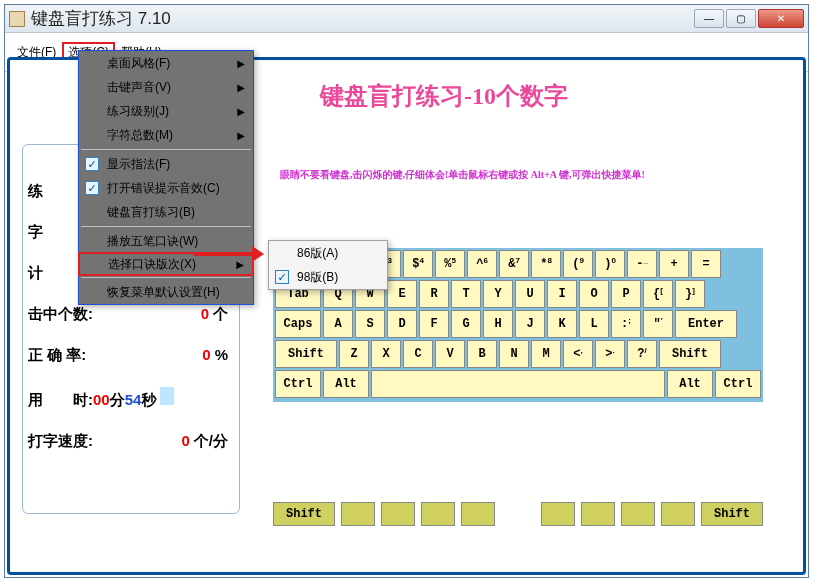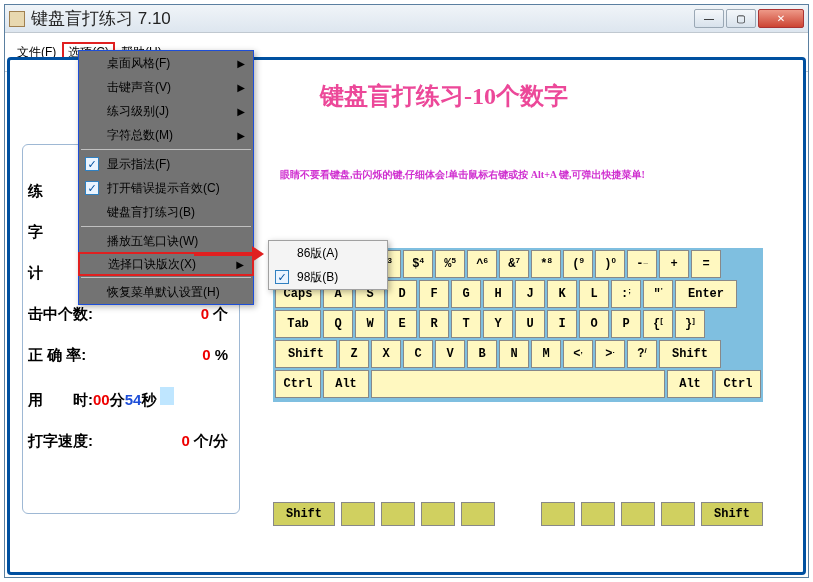--- a/index.html
+++ b/index.html
@@ -134,50 +134,50 @@
           <div class="key w1">%<sup>5</sup></div>
           <div class="key w1">^<sup>6</sup></div>
           <div class="key w1">&amp;<sup>7</sup></div>
           <div class="key w1">*<sup>8</sup></div>
           <div class="key w1">(<sup>9</sup></div>
           <div class="key w1">)<sup>0</sup></div>
           <div class="key w1">-<sup>_</sup></div>
           <div class="key w1">+</div>
           <div class="key w1">=</div>
         </div>
+      <div class="kb-row" id="kbrow2">
+          <div class="key w15">Tab</div>
+          <div class="key w1">Q</div>
+          <div class="key w1">W</div>
+          <div class="key w1">E</div>
+          <div class="key w1">R</div>
+          <div class="key w1">T</div>
+          <div class="key w1">Y</div>
+          <div class="key w1">U</div>
+          <div class="key w1">I</div>
+          <div class="key w1">O</div>
+          <div class="key w1">P</div>
+          <div class="key w1">{<sup>[</sup></div>
+          <div class="key w1">}<sup>]</sup></div>
+        </div>
       <div class="kb-row" id="kbrow3">
           <div class="key w15">Caps</div>
           <div class="key w1">A</div>
           <div class="key w1">S</div>
           <div class="key w1">D</div>
           <div class="key w1">F</div>
           <div class="key w1">G</div>
           <div class="key w1">H</div>
           <div class="key w1">J</div>
           <div class="key w1">K</div>
           <div class="key w1">L</div>
           <div class="key w1">:<sup>;</sup></div>
           <div class="key w1">"<sup>'</sup></div>
           <div class="key w2">Enter</div>
         </div>
-      <div class="kb-row" id="kbrow2">
-          <div class="key w15">Tab</div>
-          <div class="key w1">Q</div>
-          <div class="key w1">W</div>
-          <div class="key w1">E</div>
-          <div class="key w1">R</div>
-          <div class="key w1">T</div>
-          <div class="key w1">Y</div>
-          <div class="key w1">U</div>
-          <div class="key w1">I</div>
-          <div class="key w1">O</div>
-          <div class="key w1">P</div>
-          <div class="key w1">{<sup>[</sup></div>
-          <div class="key w1">}<sup>]</sup></div>
-        </div>
       <div class="kb-row" id="kbrow4">
           <div class="key w2">Shift</div>
           <div class="key w1">Z</div>
           <div class="key w1">X</div>
           <div class="key w1">C</div>
           <div class="key w1">V</div>
           <div class="key w1">B</div>
           <div class="key w1">N</div>
           <div class="key w1">M</div>
           <div class="key w1">&lt;<sup>,</sup></div>

